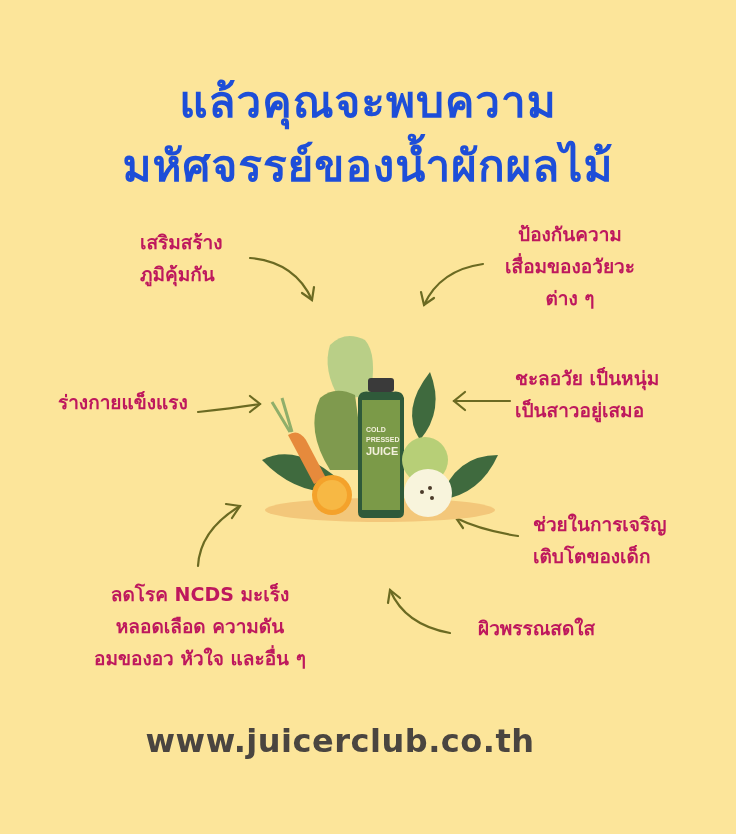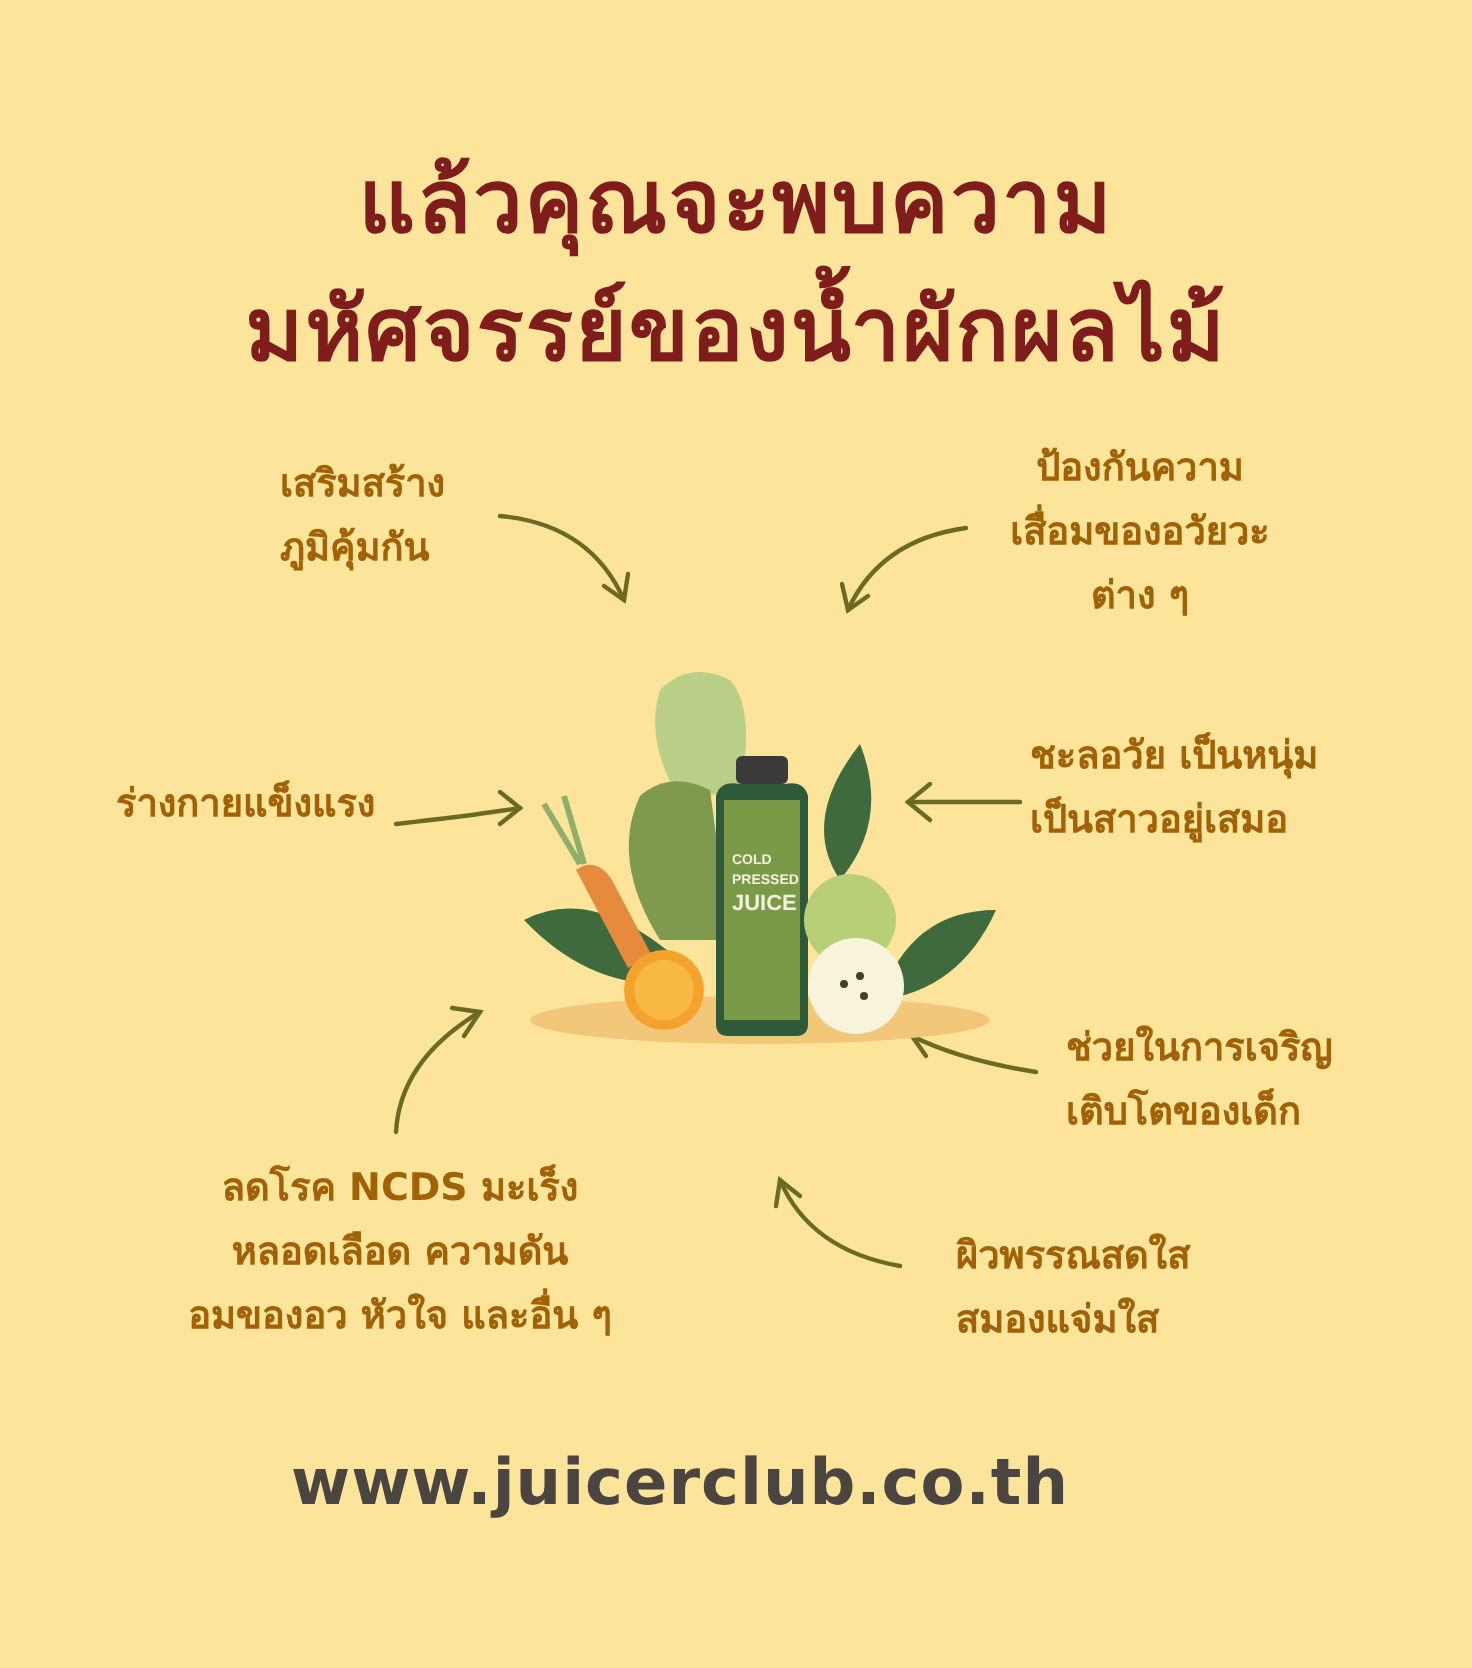--- a/index.html
+++ b/index.html
@@ -1,22 +1,22 @@
 <!DOCTYPE html>
 <html><head>
 <meta charset="utf-8">
 <style>
   html, body { margin:0; padding:0; }
   body { width:736px; height:834px; background:#fce59a; position:relative; overflow:hidden;
          font-family:"DejaVu Sans", sans-serif; }
-  .title { position:absolute; left:0; width:736px; text-align:center; color:#7f1d1d;
+  .title { position:absolute; left:0; width:736px; text-align:center; color:#1d4ed8;
            font-size:44px; font-weight:bold; line-height:60px; letter-spacing:1px; }
   .t1 { top:72px; }
   .t2 { top:136px; }
-  .note { position:absolute; color:#a16207; font-size:19px; font-weight:bold; line-height:32px; }
+  .note { position:absolute; color:#be185d; font-size:19px; font-weight:bold; line-height:32px; }
   .note span { display:block; }
   .center { text-align:center; }
   .left { text-align:left; }
   .url { position:absolute; top:722px; left:0; width:680px; text-align:center;
          color:#4a4540; font-size:32px; font-weight:bold; letter-spacing:0.5px; }
   svg.layer { position:absolute; left:0; top:0; }
 </style>
 </head>
 <body>
 
@@ -49,21 +49,20 @@
 </div>
 
 <div class="note center" style="left:60px; top:578px; width:280px;">
   <span>ลดโรค NCDS มะเร็ง</span>
   <span>หลอดเลือด ความดัน</span>
   <span>อมของอว หัวใจ และอื่น ๆ</span>
 </div>
 
 <div class="note left" style="left:478px; top:612px;">
   <span>ผิวพรรณสดใส</span>
-  <span>สมองแจ่มใส</span>
 </div>
 
 <svg class="layer" width="736" height="834" viewBox="0 0 736 834">
   <g fill="none" stroke="#6b6a22" stroke-width="2.2" stroke-linecap="round">
     <g>
       <path d="M250 258 Q295 262 312 300"></path>
         <path d="M302 293 L312 300 L314 287"></path>
     </g>
     <g>
       <path d="M483 264 Q440 270 424 305"></path>

